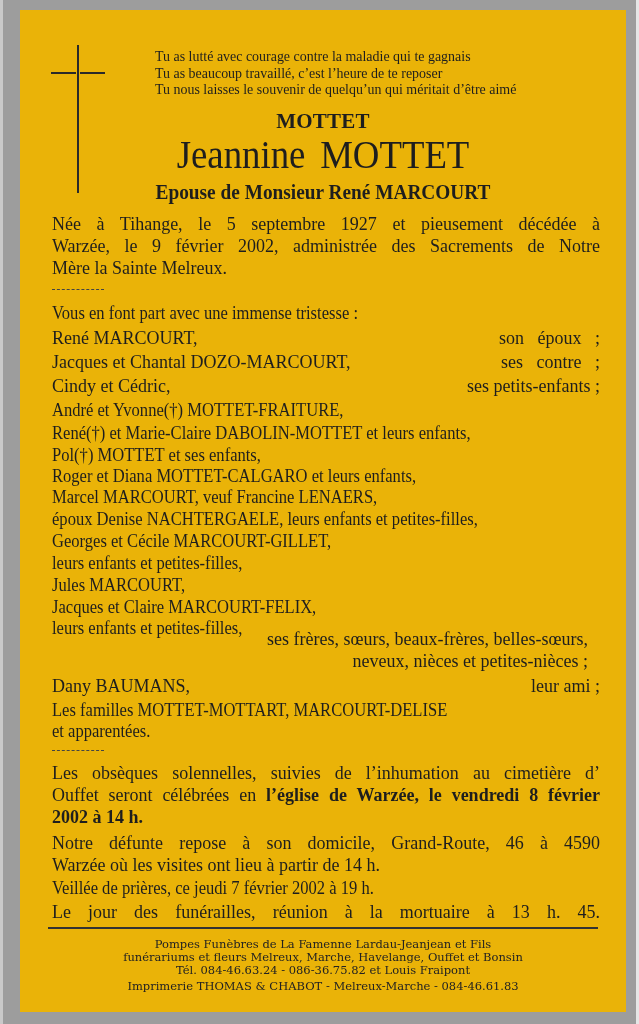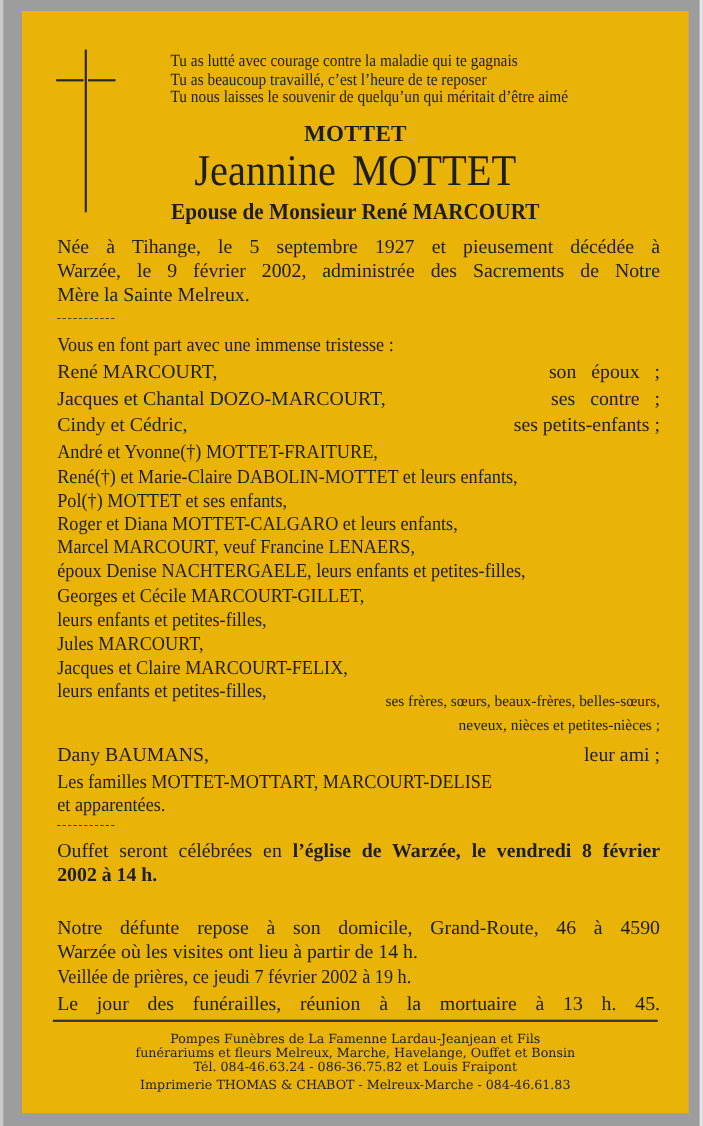--- a/index.html
+++ b/index.html
@@ -31,21 +31,21 @@
   .body { font-size: 18px; line-height: 22px; }
   .para { left: 32px; width: 548px; text-align: justify; }
   .para span.line { display: block; text-align-last: justify; }
   .para span.line.last { text-align-last: left; }
   .cond { transform-origin: left top; transform: scaleX(0.92); }
 
   .dash { position: absolute; left: 32px; width: 52px; height: 0; border-top: 1.5px dashed #444; }
   .row { left: 32px; width: 548px; font-size: 18px; line-height: 22px; }
   .row .l { position: absolute; left: 0; top: 0; white-space: nowrap; }
   .row .r { position: absolute; right: 0; top: 0; white-space: nowrap; }
-  .rt { left: 32px; width: 548px; text-align: right; font-size: 14px; line-height: 22px; }
+  .rt { left: 20px; width: 548px; text-align: right; font-size: 18px; line-height: 22px; }
 
   .divider { position: absolute; left: 28px; width: 550px; height: 0; border-top: 2px solid #333; top: 917px; }
 
   .footer { left: 0; width: 606px; text-align: center; font-family: "DejaVu Serif", serif; font-size: 11.5px; line-height: 13px; color: #222; }
   .ws { word-spacing: 4px; }
   .wsw { word-spacing: 9px; }
 </style>
 </head>
 <body>
 
@@ -132,20 +132,21 @@
   <div class="abs row" style="top:665px">
     <span class="l">Dany  BAUMANS,</span>
     <span class="r">leur ami  ;</span>
   </div>
   <div class="abs body cond" style="left:32px;top:689px">Les familles MOTTET-MOTTART, MARCOURT-DELISE</div>
   <div class="abs body cond" style="left:32px;top:710px">et apparentées.</div>
 
   <div class="dash" style="top:740px"></div>
 
   <div class="abs para body" style="top:752px">
+    <span class="line">Les obsèques solennelles, suivies de l’inhumation au cimetière d’</span>
     <span class="line"><span>Ouffet seront célébrées en </span><b>l’église de Warzée, le vendredi 8 février</b></span>
     <span class="line last"><b>2002 à 14 h.</b></span>
   </div>
 
   <div class="abs para body" style="top:822px">
     <span class="line">Notre défunte repose à son domicile, Grand-Route, 46 à 4590</span>
     <span class="line last">Warzée où les visites ont lieu à partir de 14 h.</span>
   </div>
 
   <div class="abs body cond" style="left:32px;top:867px">Veillée de prières, ce jeudi 7 février 2002 à 19 h.</div>

